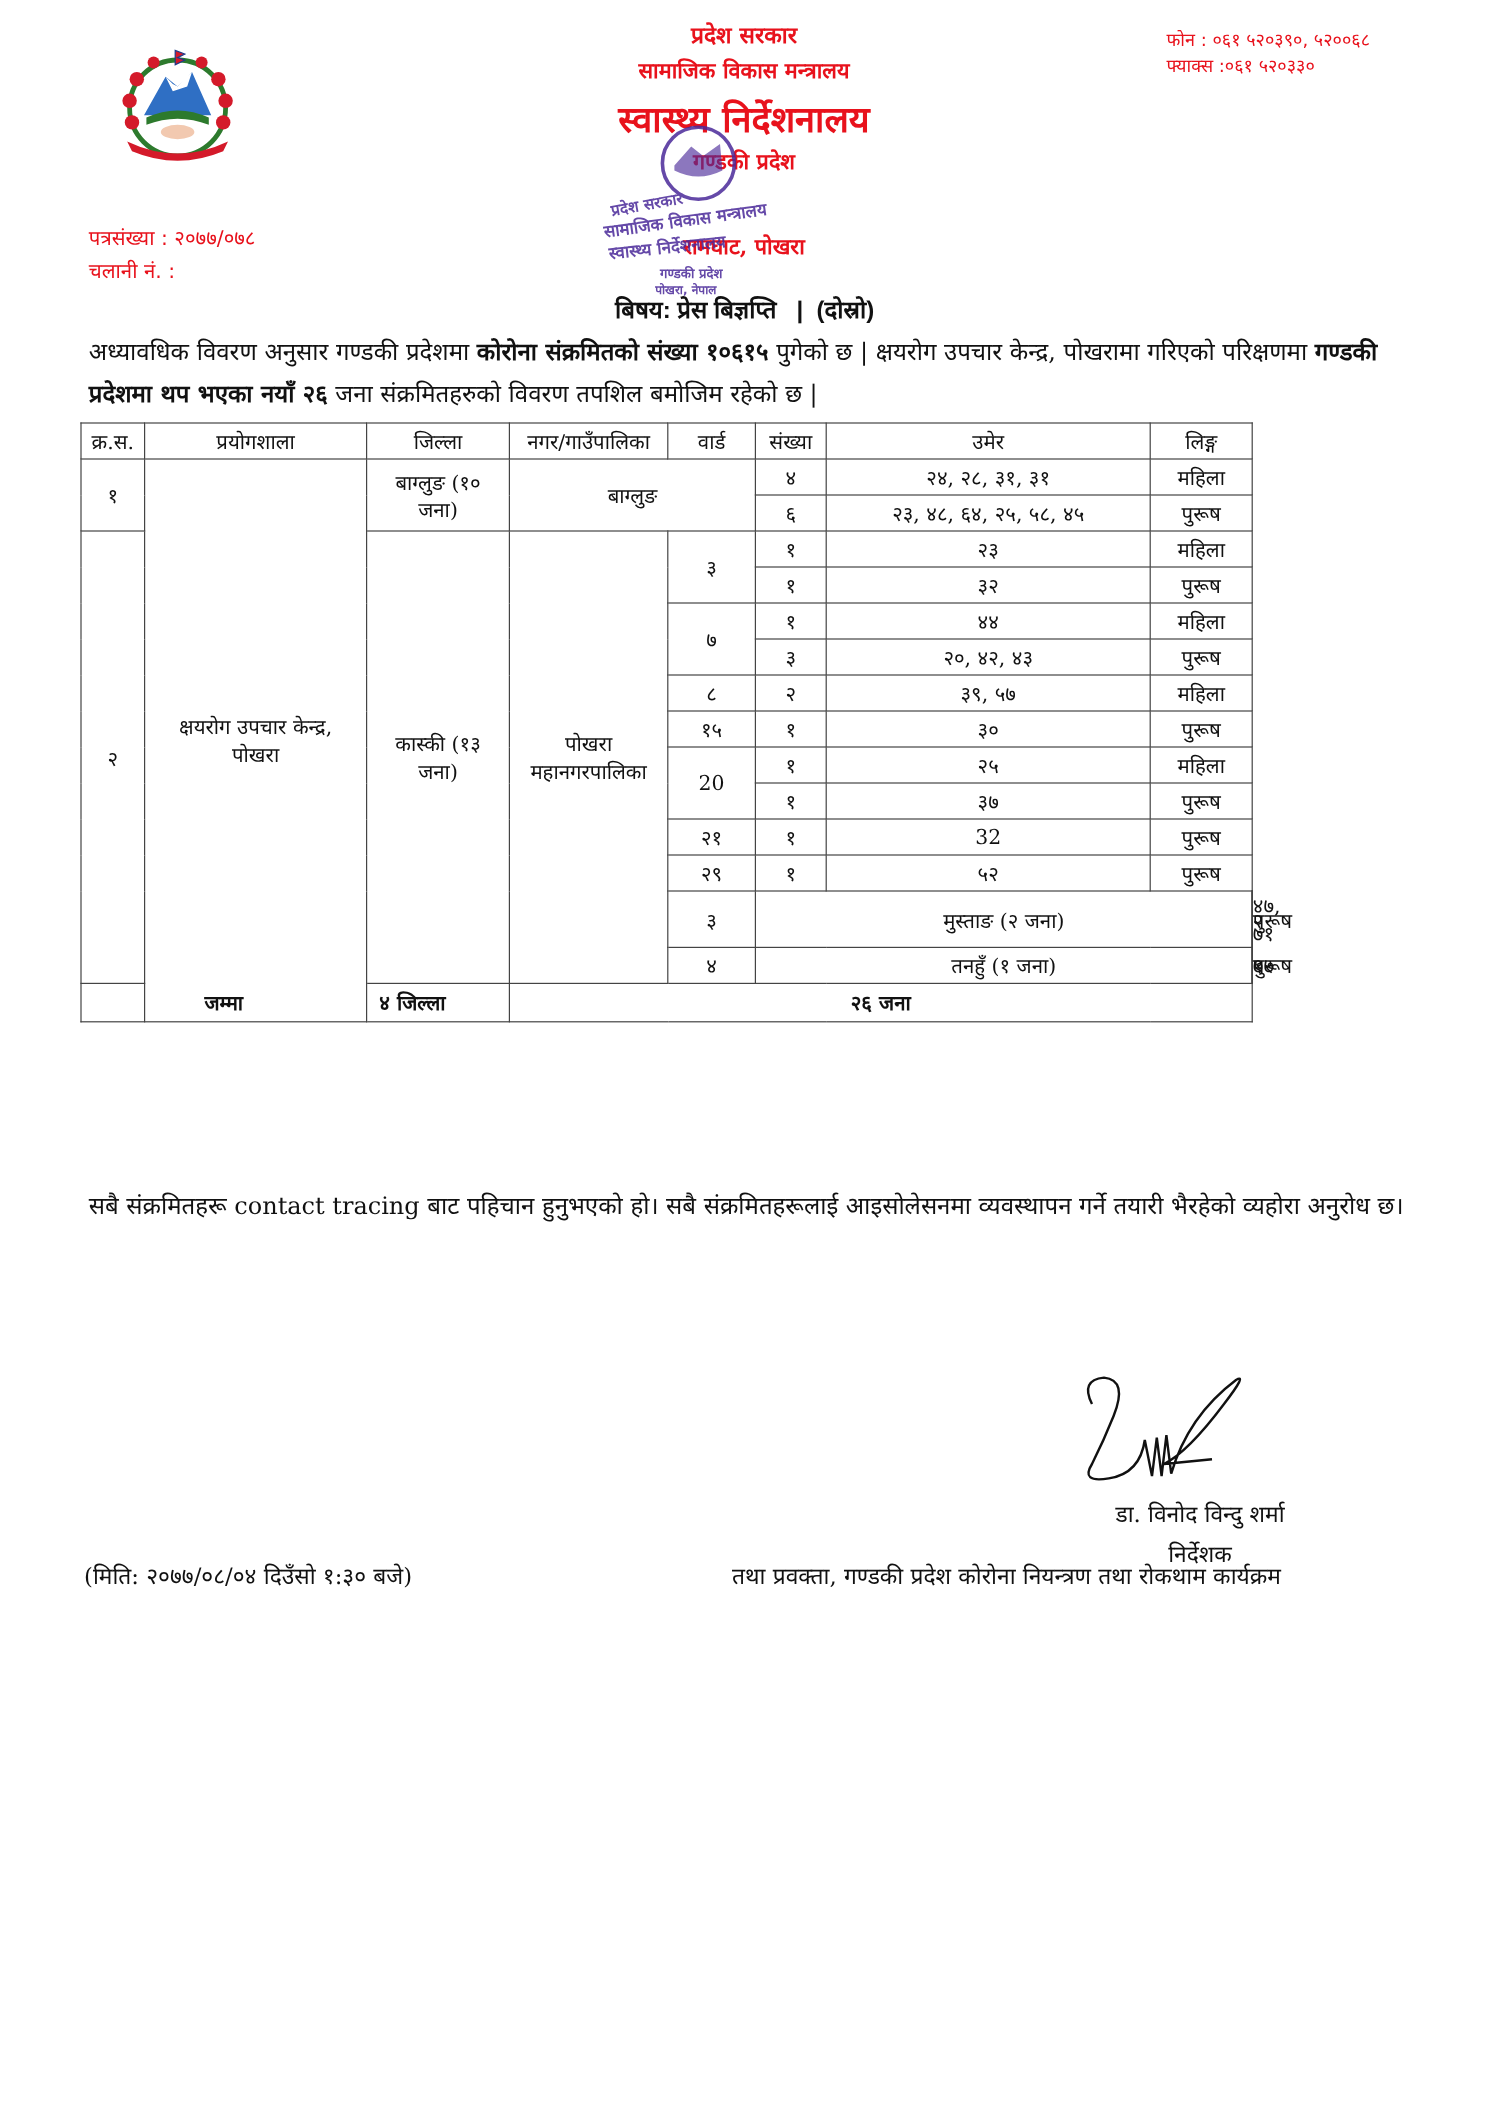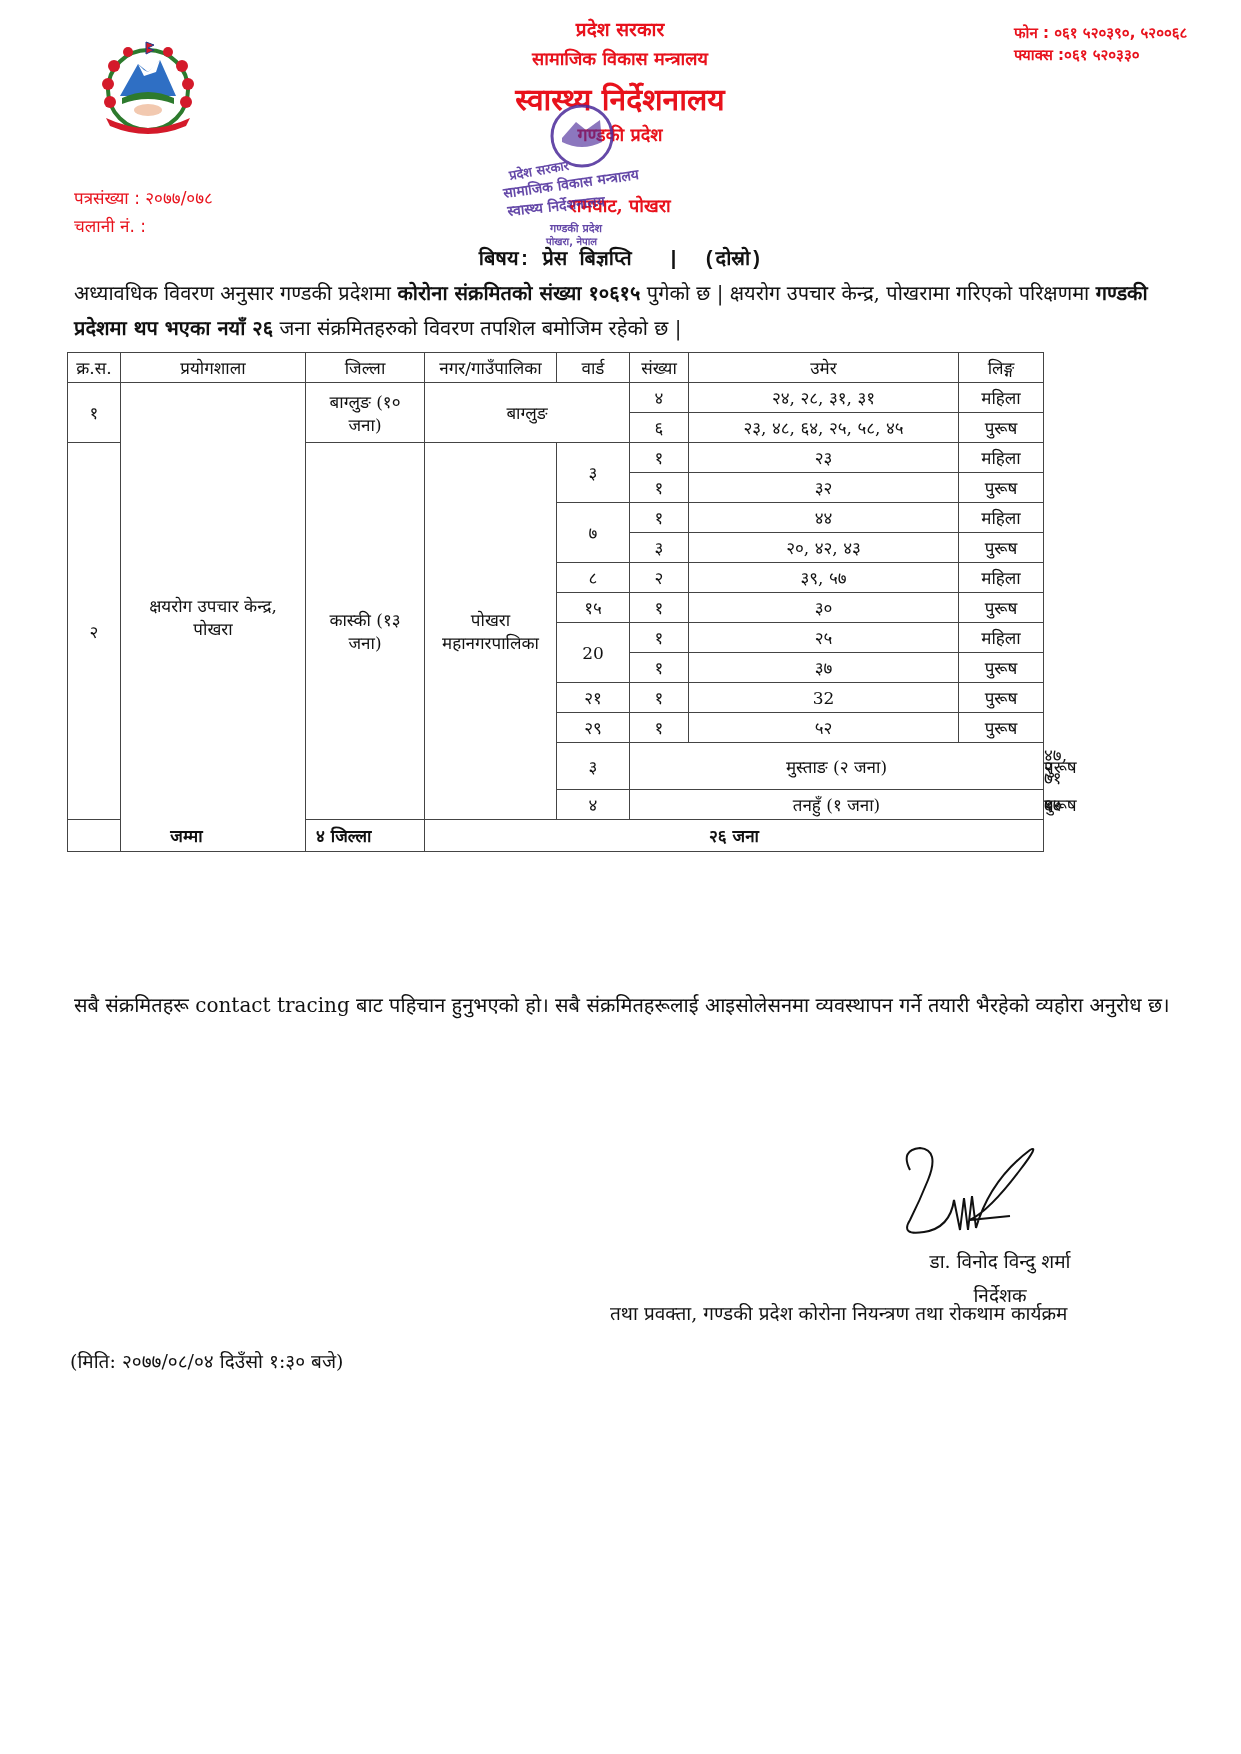--- a/index.html
+++ b/index.html
@@ -6,40 +6,40 @@
   body { width: 1241px; height: 1754px; position: relative; overflow: hidden;
          font-family: "DejaVu Sans", sans-serif; color: #111; }
   .abs { position: absolute; }
   .red { color: #e8121c; }
   .hdr-center { left: 380px; width: 480px; text-align: center; font-family: "DejaVu Serif", serif; font-weight: bold; }
   #h-gov { top: 16px; font-size: 19px; }
   #h-min { top: 46px; font-size: 18px; }
   #h-dir { top: 78px; font-size: 30px; }
   #h-prov { top: 122px; font-size: 18px; }
   #h-addr { top: 153px; font-size: 18px; margin-top: 40px; }
-  .contact { left: 1014px; font-size: 15px; font-family: "DejaVu Sans", sans-serif; font-weight: bold; }
+  .contact { left: 972px; font-size: 15px; font-family: "DejaVu Sans", sans-serif; }
   #phone { top: 22px; }
   #fax { top: 44px; text-align: right; }
   .refline { left: 74px; font-size: 17px; }
   #ref-no { top: 186px; }
   #dispatch-no { top: 214px; }
-  #subject { left: 0; width: 1241px; text-align: center; top: 244px; font-size: 20px; font-weight: bold; font-family: Liberation Mono, monospace; }
+  #subject { left: 0; width: 1241px; text-align: center; top: 244px; font-size: 20px; font-weight: bold; font-family: Liberation Sans, sans-serif; }
   .para { left: 74px; width: 1100px; font-size: 20px; line-height: 35px; font-family: "DejaVu Serif", serif; }
   #intro { top: 276px; }
   #closing { top: 985px; line-height: 40px; }
   b { font-weight: bold; }
   table#cases { position: absolute; left: 67px; top: 352px; width: 976px; border-collapse: collapse;
     font-family: "DejaVu Serif", serif; font-size: 17px; table-layout: fixed; }
   #cases td, #cases th { border: 1.5px solid #444; text-align: center; vertical-align: middle; height: 29px; padding: 0; font-weight: normal; }
   #cases .total td { font-weight: bold; height: 31px; }
   .sig-block { left: 820px; width: 360px; text-align: center; font-family: "DejaVu Serif", serif; font-size: 19px; margin-top: 16px; }
   #signer-name { top: 1232px; }
   #signer-title { top: 1266px; }
   #signer-role { left: 610px; width: 610px; top: 1300px; font-size: 19px; font-family: "DejaVu Serif", serif; text-align: left; }
-  #date-line { left: 70px; top: 1300px; font-size: 19px; font-family: "DejaVu Serif", serif; margin-top: 48px; }
+  #date-line { left: 70px; top: 1300px; font-size: 19px; font-family: "DejaVu Serif", serif; }
   #emblem { left: 88px; top: 38px; width: 120px; height: 100px; }
   #stamp { left: 490px; top: 98px; width: 180px; height: 150px; opacity: 0.85; }
   #signature { left: 880px; top: 1140px; width: 170px; height: 100px; }
 </style>
 </head>
 <body>
 
 <div id="emblem" class="abs">
   <svg width="120" height="100" viewBox="0 0 120 100">
     <circle cx="60" cy="52" r="40" fill="none" stroke="#2d7a2d" stroke-width="4"></circle>

